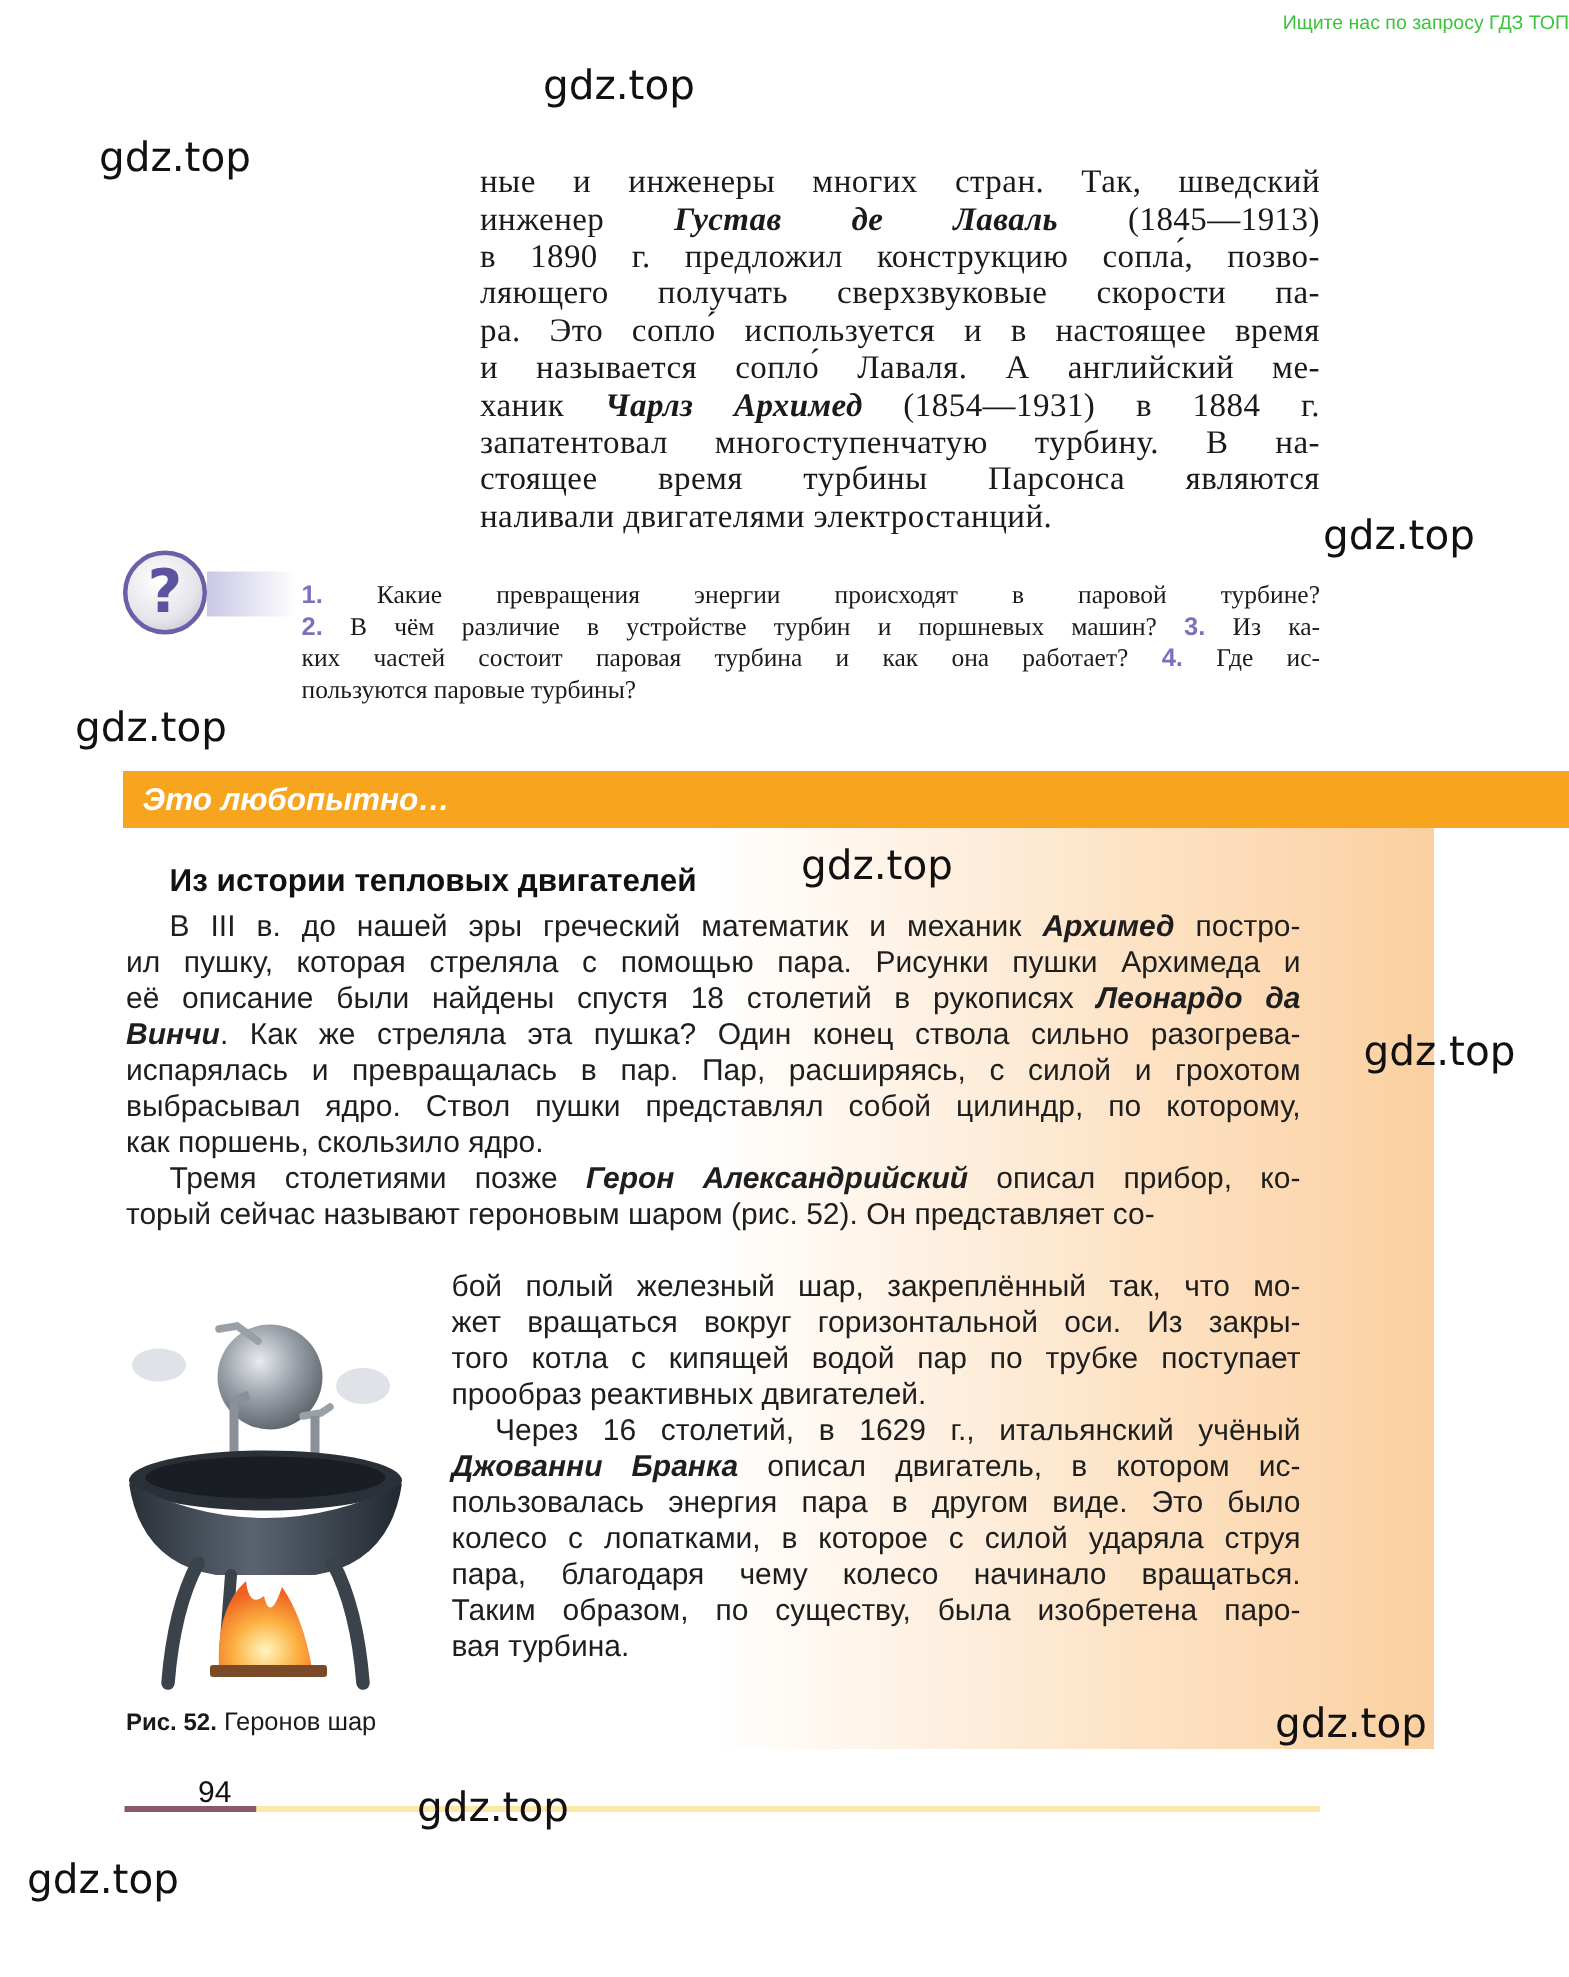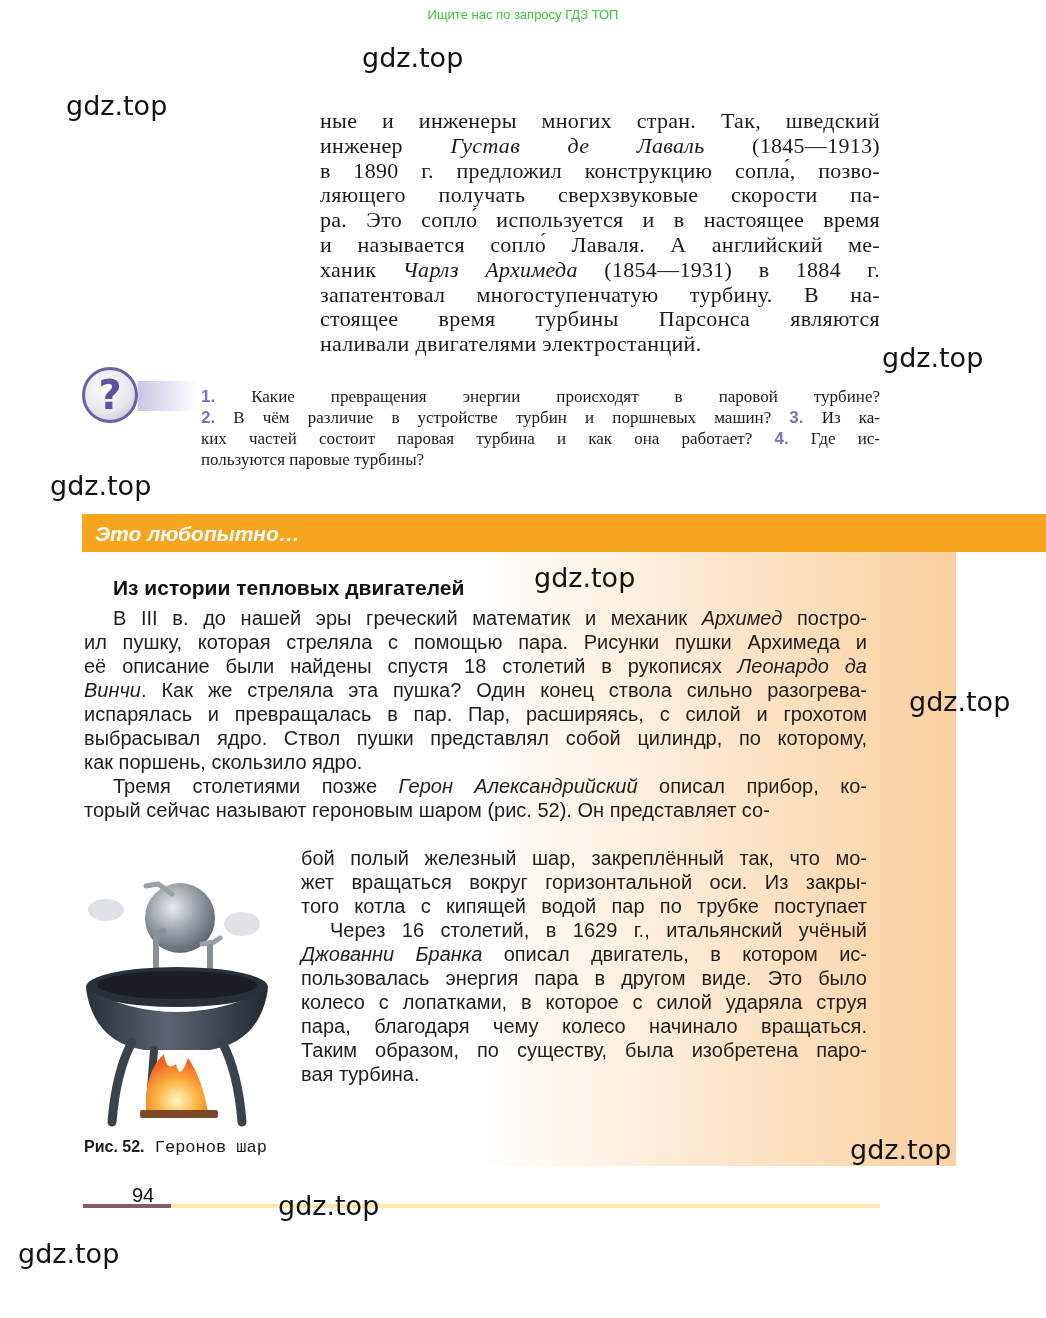--- a/index.html
+++ b/index.html
@@ -1,25 +1,25 @@
 <!DOCTYPE html>
 <html><head>
 <meta charset="utf-8">
 <style>
   html, body { margin:0; padding:0; }
   body { width:1046px; height:1318px; background:#ffffff; position:relative; overflow:hidden;
          font-family:"Liberation Sans", sans-serif; color:#1a1a1a; }
   .abs { position:absolute; }
-  .top-banner { left:0; width:1046px; top:7px; text-align:center; font-size:13px; color:#3cc43c; }
+  .top-banner { left:0; width:1046px; top:7px; text-align:right; font-size:13px; color:#3cc43c; }
   .wm { font-family:"DejaVu Sans", sans-serif; font-size:27px; color:#111; line-height:1; }
   .serif { font-family:"Liberation Serif", serif; }
   .upper-text { left:320px; top:109px; width:560px; font-size:22px; line-height:24.8px; letter-spacing:0.3px; }
   .upper-text .line { display:block; text-align:justify; text-align-last:justify; height:24.8px; white-space:nowrap; }
   .upper-text .line.last { text-align-last:left; }
-  .bi { font-weight:normal; font-style:italic; }
+  .bi { font-weight:bold; font-style:italic; }
   .q-icon { left:82px; top:367px; width:56px; height:56px; border-radius:50%;
             background:radial-gradient(circle at 40% 35%, #ffffff 0%, #e4e4ea 60%, #b8b8c6 100%);
             border:3px solid #6a5fa8; box-sizing:border-box; display:flex; align-items:center; justify-content:center; }
   .q-icon span { font-family:"DejaVu Sans", sans-serif; font-weight:bold; font-size:40px; color:#5b52a0; line-height:1; }
   .q-bar { left:138px; top:381px; width:60px; height:30px;
            background:linear-gradient(to right, #c9c7e6, rgba(230,229,245,0)); }
   .questions { left:201px; top:386px; width:679px; font-family:"Liberation Serif", serif; font-size:17px; line-height:21px; }
   .questions .line { display:block; text-align:justify; text-align-last:justify; white-space:nowrap; }
   .questions .line.last { text-align-last:left; }
   .qn { color:#7b72bd; font-weight:bold; font-family:"Liberation Sans", sans-serif; }
@@ -30,21 +30,21 @@
   .box-title { left:113px; top:576px; font-size:21px; font-weight:bold; color:#111; }
   .story { font-size:20px; line-height:24px; color:#1e1e1e; }
   .story .line { display:block; text-align:justify; text-align-last:justify; white-space:nowrap; height:24px; }
   .story .line.last { text-align-last:left; }
   .story-a { left:84px; top:606px; width:783px; }
   .story-b { left:301px; top:846px; width:566px; }
   .ind { padding-left:29px; }
   .figure { left:84px; top:872px; width:186px; height:262px; }
   .caption { left:84px; top:1138px; font-size:16px; white-space:nowrap; }
   .caption b { font-family:"Liberation Sans", sans-serif; }
-  .caption span.t { font-family:Liberation Mono, monospace; font-size:17px; }
+  .caption span.t { font-family:Liberation Sans, sans-serif; font-size:17px; }
   .page-num { left:84px; top:1184px; font-size:20px; color:#111;margin-left:48px; }
   .rule-dark { left:83px; top:1204px; width:88px; height:4px; background:#8b5a6a; }
   .rule-light { left:171px; top:1204px; width:709px; height:4px; background:#fbe7a6; }
   .footer { left:0; width:1046px; top:1356px; text-align:center; font-size:13px; color:#4b2a8c; }
 </style>
 </head>
 <body>
 
 <div class="abs top-banner">Ищите нас по запросу ГДЗ ТОП</div>
 
@@ -53,21 +53,21 @@
 <div class="abs wm" style="left:882px;top:344px;">gdz.top</div>
 <div class="abs wm" style="left:50px;top:472px;">gdz.top</div>
 
 <div class="abs upper-text serif" id="upper">
     <span class="line"><span>ные и инженеры многих стран. Так, шведский</span></span>
     <span class="line"><span>инженер </span><span class="bi">Густав де Лаваль</span><span> (1845—1913)</span></span>
     <span class="line"><span>в 1890 г. предложил конструкцию сопла́, позво-</span></span>
     <span class="line"><span>ляющего получать сверхзвуковые скорости па-</span></span>
     <span class="line"><span>ра. Это сопло́ используется и в настоящее время</span></span>
     <span class="line"><span>и называется сопло́ Лаваля. А английский ме-</span></span>
-    <span class="line"><span>ханик </span><span class="bi">Чарлз Архимеда</span><span> (1854—1931) в 1884 г.</span></span>
+    <span class="line"><span>ханик </span><span class="bi">Чарлз Архимед</span><span> (1854—1931) в 1884 г.</span></span>
     <span class="line"><span>запатентовал многоступенчатую турбину. В на-</span></span>
     <span class="line"><span>стоящее время турбины Парсонса являются</span></span>
     <span class="line last"><span>наливали двигателями электростанций.</span></span>
   </div>
 
 <div class="abs q-bar"></div>
 <div class="abs q-icon">
     <span>?</span>
   </div>
 <div class="abs questions" id="questions">
@@ -92,20 +92,21 @@
     <span class="line"><span>испарялась и превращалась в пар. Пар, расширяясь, с силой и грохотом</span></span>
     <span class="line"><span>выбрасывал ядро. Ствол пушки представлял собой цилиндр, по которому,</span></span>
     <span class="line last"><span>как поршень, скользило ядро.</span></span>
     <span class="line ind"><span>Тремя столетиями позже </span><span class="bi">Герон Александрийский</span><span> описал прибор, ко-</span></span>
     <span class="line last"><span>торый сейчас называют героновым шаром (рис. 52). Он представляет со-</span></span>
   </div>
 <div class="abs story story-b" id="storyB">
     <span class="line"><span>бой полый железный шар, закреплённый так, что мо-</span></span>
     <span class="line"><span>жет вращаться вокруг горизонтальной оси. Из закры-</span></span>
     <span class="line"><span>того котла с кипящей водой пар по трубке поступает</span></span>
+    <span class="line last"><span>прообраз реактивных двигателей.</span></span>
     <span class="line ind"><span>Через 16 столетий, в 1629 г., итальянский учёный</span></span>
     <span class="line"><span class="bi">Джованни Бранка</span><span> описал двигатель, в котором ис-</span></span>
     <span class="line"><span>пользовалась энергия пара в другом виде. Это было</span></span>
     <span class="line"><span>колесо с лопатками, в которое с силой ударяла струя</span></span>
     <span class="line"><span>пара, благодаря чему колесо начинало вращаться.</span></span>
     <span class="line"><span>Таким образом, по существу, была изобретена паро-</span></span>
     <span class="line last"><span>вая турбина.</span></span>
   </div>
 
 <div class="abs wm" style="left:909px;top:688px;">gdz.top</div>

